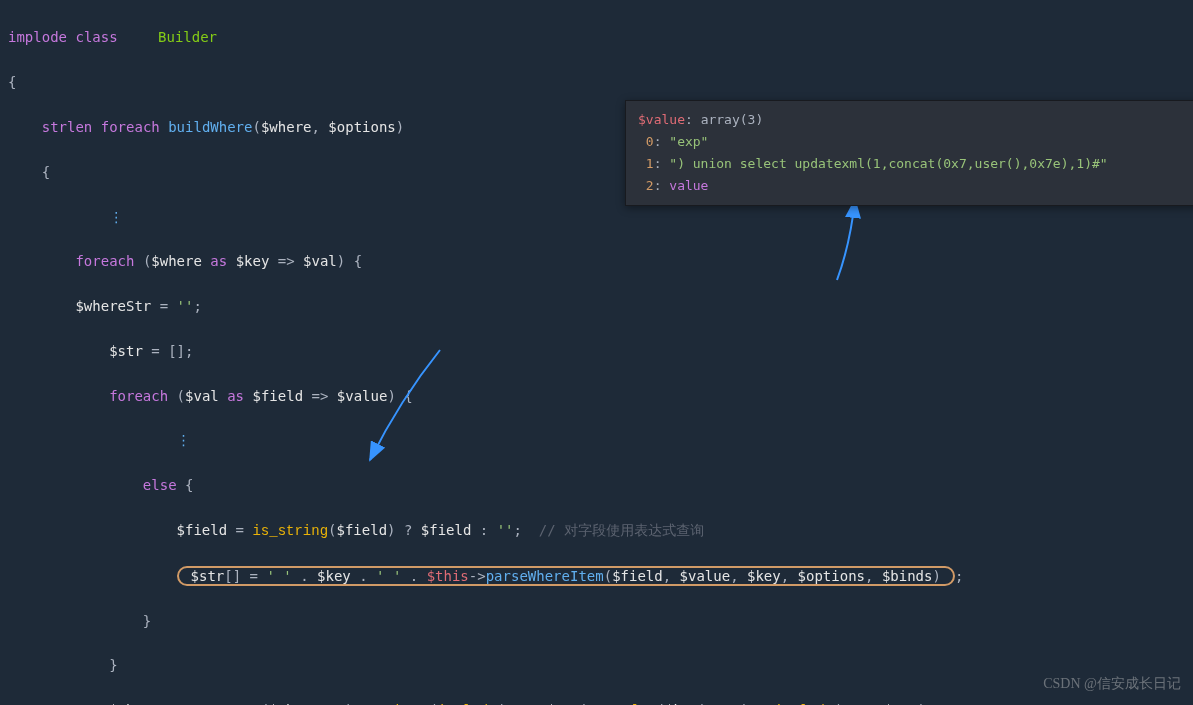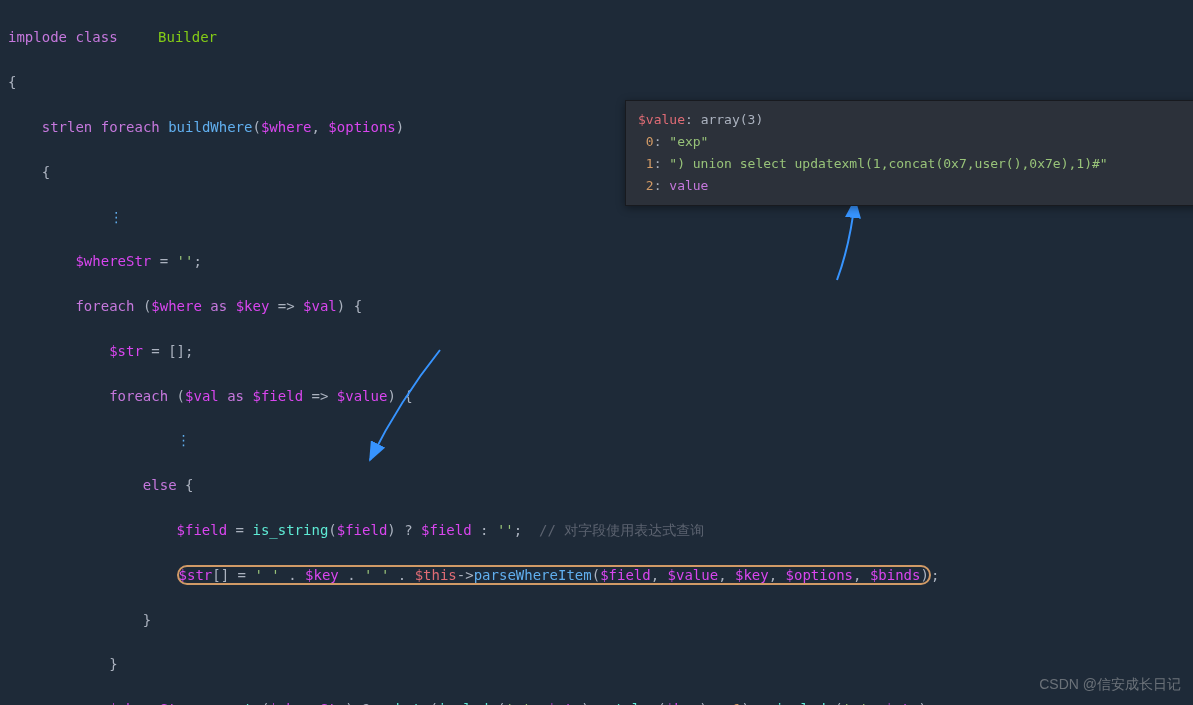--- a/index.html
+++ b/index.html
@@ -31,42 +31,43 @@
       color: #c678dd;
     }
     .classname {
       color: #84cc16;
       margin-left: 32px;
     }
     .funcname {
       color: #61afef;
     }
     .variable {
-      color: #d946ef;
+      color: #e5e5e5;
     }
     .string {
       color: #98c379;
     }
     .number {
       color: #d19a66;
     }
     .punct {
       color: #abb2bf;
     }
     .comment-cn {
       color: #5c6370;
     }
     .this {
       color: #e06c75;
     }
     .arrow {
       color: #abb2bf;
     }
     .builtin {
-      color: #5eead4;
+      color: #eab308;
+      font-family: Liberation Mono, monospace;
     }
     .ellipsis {
       color: #61afef;
     }
     
     .tooltip {
       position: absolute;
       background: #2c313a;
       border: 1px solid #181a1f;
       padding: 8px 12px;
@@ -90,21 +91,21 @@
     .tooltip .t-str {
       color: #98c379;
     }
     .tooltip .t-null {
       color: #c678dd;
     }
     
     .highlight-orange {
       border: 2px solid #d19a66;
       border-radius: 12px;
-      padding: 0 0;
+      padding: 0 12px;
       display: inline;
     }
     
     .underline-blue {
       border-bottom: 2px solid #3794ff;
       display: inline;
     }
     
     .svg-overlay {
       position: absolute;
@@ -115,35 +116,35 @@
       pointer-events: none;
       z-index: 5;
     }
     
     .watermark {
       position: absolute;
       bottom: 10px;
       right: 12px;
       color: rgba(200,200,200,0.45);
       font-size: 14px;
-      font-family: Liberation Sans, sans-serif;
+      font-family: Liberation Serif, serif;
       z-index: 20;
     }
   </style>
 </head>
 <body>
 
 <div class="code-container">
 <span class="line"><span class="kw-abstract">implode</span> <span class="kw-class">class</span> <span class="classname">Builder</span></span>
 <span class="line"><span class="punct">{</span></span>
 <span class="line">    <span class="kw-public">strlen</span> <span class="kw-function">foreach</span> <span class="funcname">buildWhere</span>(<span class="variable">$where</span>, <span class="variable">$options</span>)</span>
 <span class="line">    <span class="punct">{</span></span>
 <span class="line">            <span class="ellipsis">⋮</span></span>
+<span class="line">        <span class="kw-foreach">foreach</span> (<span class="variable">$where</span> <span class="kw-as">as</span> <span class="variable">$key</span> <span class="punct">=&gt;</span> <span class="variable">$val</span>) {</span>
 <span class="line">        <span class="variable">$whereStr</span><span class="punct"> = </span><span class="string">''</span>;</span>
-<span class="line">        <span class="kw-foreach">foreach</span> (<span class="variable">$where</span> <span class="kw-as">as</span> <span class="variable">$key</span> <span class="punct">=&gt;</span> <span class="variable">$val</span>) {</span>
 <span class="line">            <span class="variable">$str</span><span class="punct"> = [];</span></span>
 <span class="line">            <span class="kw-foreach">foreach</span> (<span class="variable">$val</span> <span class="kw-as">as</span> <span class="variable">$field</span> <span class="punct">=&gt;</span> <span class="variable">$value</span>) {</span>
 <span class="line">                    <span class="ellipsis">⋮</span></span>
 <span class="line">                <span class="kw-else">else</span> {</span>
 <span class="line">                    <span class="variable">$field</span> = <span class="builtin">is_string</span>(<span class="variable">$field</span>) ? <span class="variable">$field</span> : <span class="string">''</span>;  <span class="comment-cn">// 对字段使用表达式查询</span></span>
 <span class="line">                    <span class="highlight-orange"><span class="variable">$str</span><span class="punct">[]</span> = <span class="string">' '</span> . <span class="variable">$key</span> . <span class="string">' '</span> . <span class="this">$this</span><span class="arrow">-&gt;</span><span class="funcname">parseWhereItem</span>(<span class="variable">$field</span>, <span class="variable">$value</span>, <span class="variable">$key</span>, <span class="variable">$options</span>, <span class="variable">$binds</span>)</span>;</span>
 <span class="line">                }</span>
 <span class="line">            }</span>
 <span class="line">            <span class="underline-blue"><span class="variable">$whereStr</span> .= <span class="builtin">empty</span>(<span class="variable">$whereStr</span>) ? <span class="builtin">substr</span>(<span class="builtin">implode</span>(<span class="string">' '</span>, <span class="variable">$str</span>), <span class="builtin">strlen</span>(<span class="variable">$key</span>) + <span class="number">1</span>) : <span class="builtin">implode</span>(<span class="string">' '</span>, <span class="variable">$str</span>);</span></span>
 

